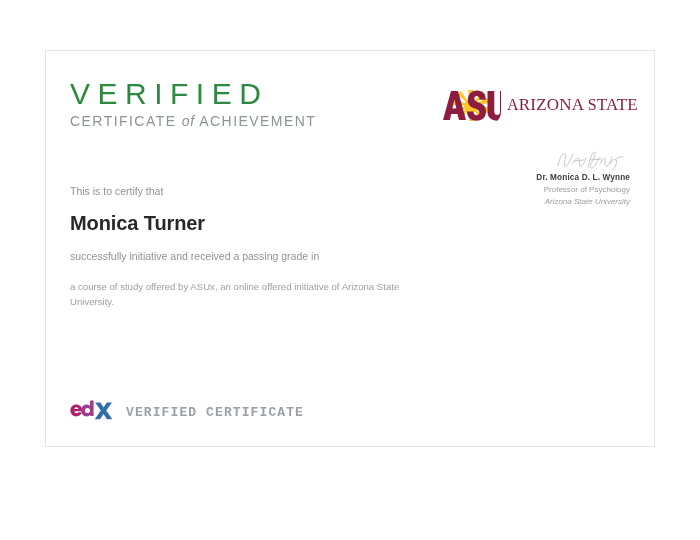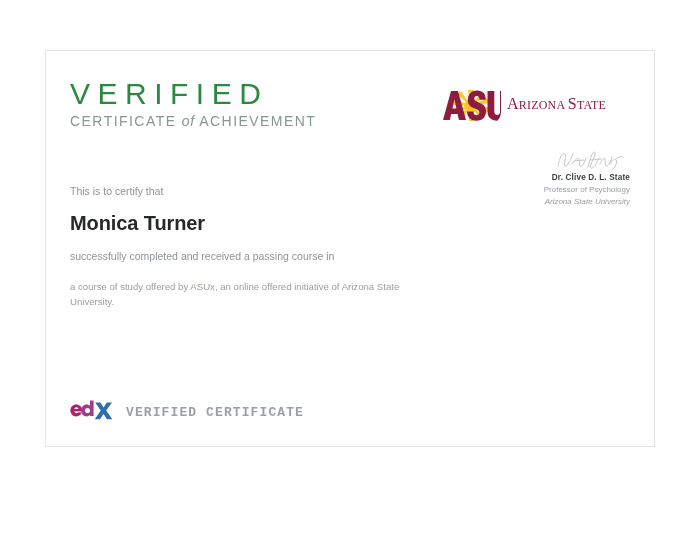--- a/index.html
+++ b/index.html
@@ -91,21 +91,21 @@
     font-family: "Liberation Serif", serif;
     line-height: 15.5px;
     white-space: nowrap;
   }
   .asu-wordmark .l1,
   .asu-wordmark .l2 {
     display: block;
     font-size: 16px;
     letter-spacing: 0.2px;
   }
-  .asu-wordmark .sc { font-size: 12px; }
+  .asu-wordmark .sc { font-size: 17px; }
 
   
   .signature-block {
     position: absolute;
     right: 24px;
     top: 95px;
     width: 180px;
     text-align: right;
   }
   .signature-script {
@@ -255,29 +255,29 @@
             <path d="M18,16 C21,12 23,9 25,11 C27,13 24,17 26,18 C28,19 31,14 32,10"></path>
             <path d="M20,13 L30,12"></path>
             <path d="M34,19 C36,11 38,5 40,4 C42,3 41,8 39,12 C37,16 35,19 37,20 C39,21 43,15 45,10"></path>
             <path d="M36,12 L47,11"></path>
             <path d="M46,16 C48,12 50,9 51,11 C52,13 50,17 52,18 C54,19 57,13 58,9"></path>
             <path d="M56,16 C58,13 60,10 62,12 C64,14 61,20 58,22"></path>
             <path d="M62,11 C65,9 67,8 69,9"></path>
           </g>
         </svg>
       </div>
-      <div class="sig-name">Dr. Clive D. L. State</div>
+      <div class="sig-name">Dr. Monica D. L. Wynne</div>
       <div class="sig-title">Professor of Psychology</div>
       <div class="sig-org">Arizona State University</div>
     </div>
 
     <div class="cert-body">
       <div class="lead-text">This is to certify that</div>
       <div class="recipient-name">Monica Turner</div>
-      <div class="grade-text">successfully completed and received a passing course in</div>
+      <div class="grade-text">successfully initiative and received a passing grade in</div>
       <div class="course-desc">a course of study offered by ASUx, an online offered initiative of Arizona State University.</div>
     </div>
 
     <div class="cert-footer">
       <div class="edx-logo">
         <svg width="42" height="20" viewBox="0 0 42 20">
 
           <path d="M12,12.6 C11.1,14.9 8.9,16.4 6.3,16.4 C2.9,16.4 0.4,13.9 0.4,10.5 C0.4,7.1 2.9,4.6 6.3,4.6 C9.5,4.6 11.9,6.9 12.1,10.1 L12.1,11.3 L4.2,11.3 C4.7,12.6 5.4,13.3 6.5,13.3 C7.3,13.3 7.9,13 8.4,12.3 Z M4.3,8.9 L8.5,8.9 C8.1,7.8 7.4,7.3 6.4,7.3 C5.4,7.3 4.7,7.8 4.3,8.9 Z" fill="#b01f6c"></path>
 
           <path d="M23.6,0.6 L23.6,16.1 L20.1,16.1 L20.1,14.8 C19.3,15.9 18.1,16.4 16.6,16.4 C13.5,16.4 11.2,13.9 11.2,10.5 C11.2,7.1 13.5,4.6 16.6,4.6 C18,4.6 19.2,5.1 20,6.1 L20,0.6 Z M17.5,13.1 C19,13.1 20.1,12 20.1,10.5 C20.1,9 19,7.9 17.5,7.9 C16,7.9 14.9,9 14.9,10.5 C14.9,12 16,13.1 17.5,13.1 Z" fill="#9b3f8c"></path>

